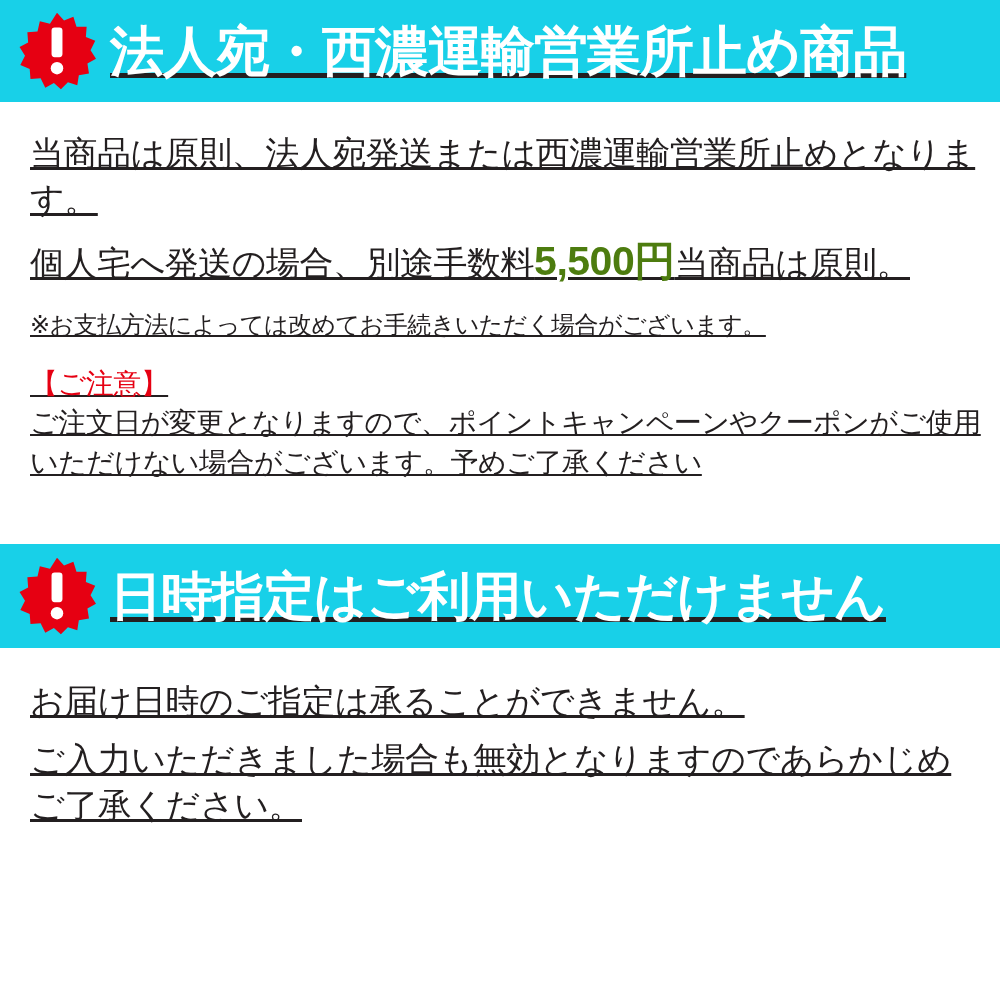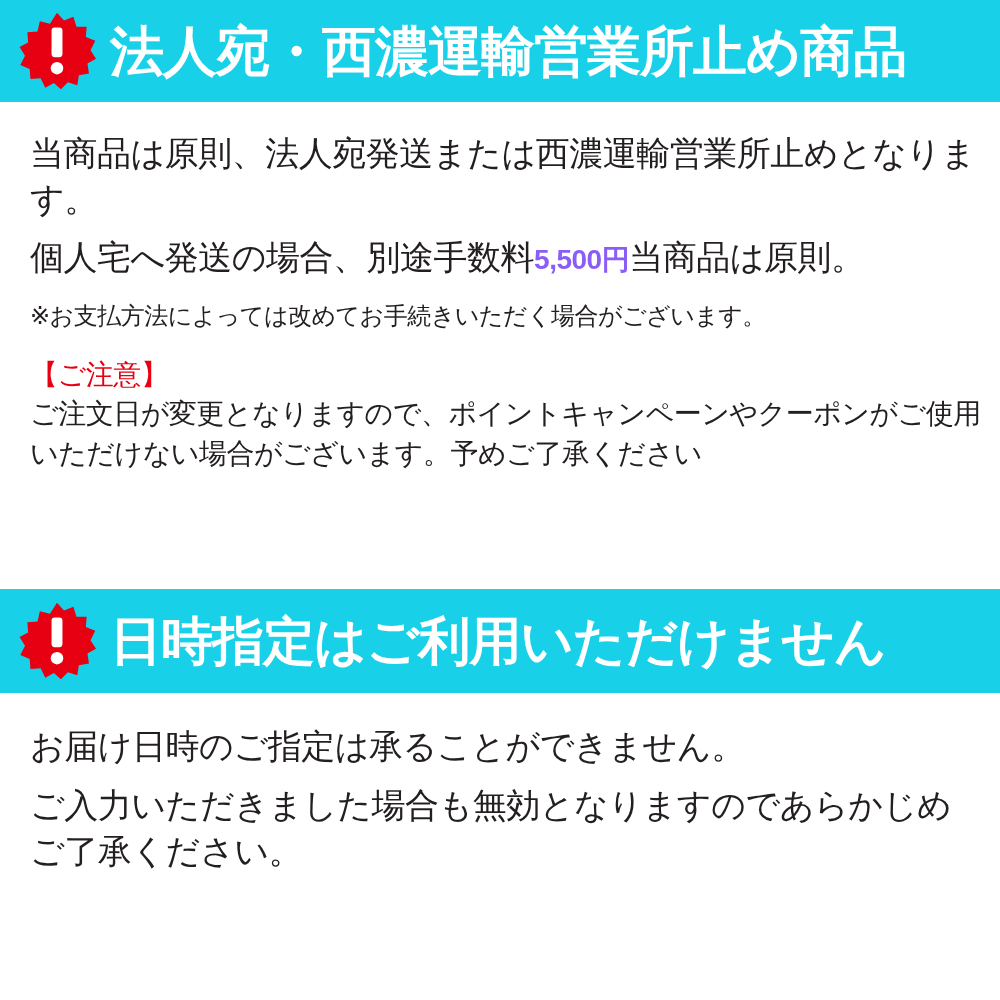--- a/index.html
+++ b/index.html
@@ -13,20 +13,21 @@
     font-family: "Liberation Sans", "DejaVu Sans", sans-serif;
     color: #231f20;
     overflow: hidden;
   }
   .page {
     position: relative;
     width: 1000px;
     height: 1000px;
     background: #ffffff;
     box-sizing: border-box;
+    text-decoration: underline;
   }
 
   
   .banner {
     display: flex;
     align-items: center;
     background: #18d0e8;
     height: 102px;
     padding-left: 18px;
     box-sizing: border-box;
@@ -78,23 +79,23 @@
   }
   .para.small {
     font-size: 28px;
     line-height: 1.42;
   }
   .spacer-12 { height: 12px; }
   .spacer-18 { height: 18px; }
   .spacer-22 { height: 22px; }
 
   .fee {
-    color: #8b5cf6;
+    color: #4d7c0f;
     font-weight: bold;
-    font-size: 28px;
+    font-size: 41px;
   }
   .caution-head {
     color: #e60012;
     font-size: 28px;
     line-height: 1.4;
     letter-spacing: -0.5px;
   }
 
   .block2 {
     padding: 30px 22px 0 30px;
@@ -121,21 +122,21 @@
     <div class="para big">当商品は原則、法人宛発送または西濃運輸営業所止めとなります。</div>
     <div class="spacer-12"></div>
     <div class="para big"><span>個人宅へ発送の場合、別途手数料</span><span class="fee">5,500円</span><span>当商品は原則。</span></div>
     <div class="spacer-18"></div>
     <div class="para mid">※お支払方法によっては改めてお手続きいただく場合がございます。</div>
     <div class="spacer-22"></div>
     <div class="caution-head">【ご注意】</div>
     <div class="para small">ご注文日が変更となりますので、ポイントキャンペーンやクーポンがご使用いただけない場合がございます。予めご了承ください</div>
   </div>
 
-  <div class="banner second" style="margin-top:116px;">
+  <div class="banner second" style="margin-top:61px;">
     <div class="bang-icon">
       <svg viewBox="0 0 100 100" aria-hidden="true">
         <polygon fill="#e60012" points="50,1 59,11 71,6 75,19 88,19 87,32 99,37 93,49 100,60 89,66 91,79 78,81 76,94 64,90 55,99 46,91 35,97 29,85 16,86 15,73 3,68 9,56 2,45 13,39 12,26 25,25 28,12 41,15"></polygon>
         <rect x="43" y="20" width="14" height="38" rx="4" fill="#ffffff"></rect>
         <circle cx="50" cy="72" r="8" fill="#ffffff"></circle>
       </svg>
     </div>
     <div class="banner-title">日時指定はご利用いただけません</div>
   </div>
 

